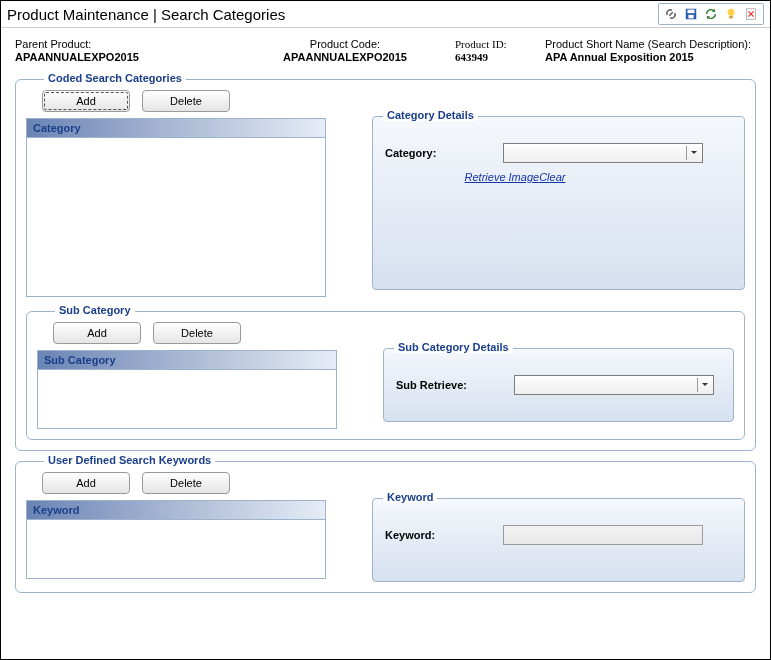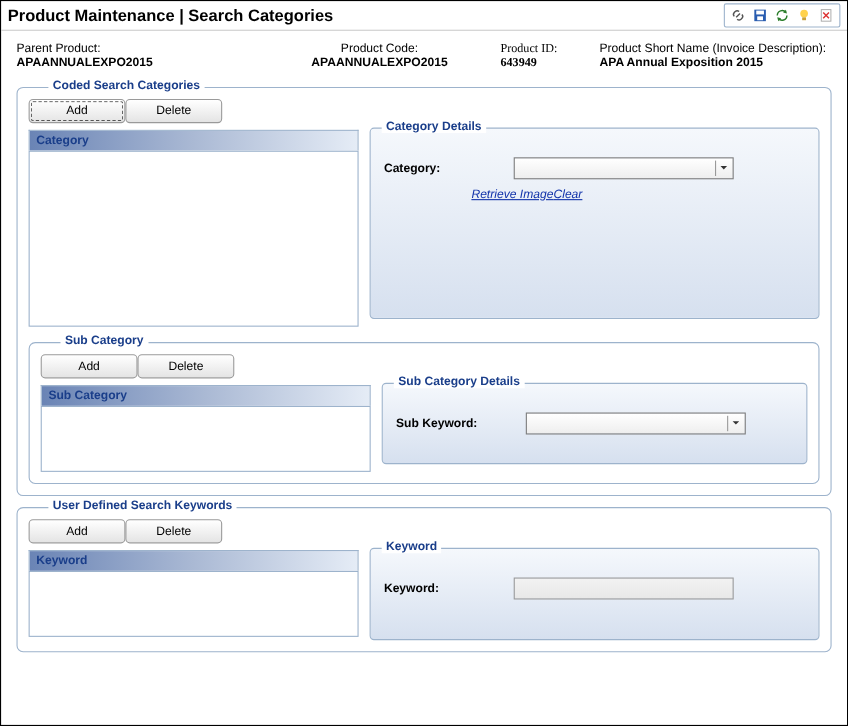--- a/index.html
+++ b/index.html
@@ -1,52 +1,52 @@
 <!DOCTYPE html>
 <html><head>
 <meta charset="utf-8">
 <style>
   * { box-sizing: border-box; }
   body { margin:0; font-family: Arial, Helvetica, sans-serif; font-size:12px; color:#000; background:#fff; }
   .window { width:771px; height:660px; border:1px solid #000; position:relative; background:#fff; }
   .titlebar { display:flex; align-items:center; justify-content:space-between; padding:2px 6px; border-bottom:1px solid #ccc; }
-  .titlebar-left { font-size:15px; font-weight:bold; }
+  .titlebar-left { font-size:15px; font-weight:normal; }
   .titlebar-icons { display:flex; gap:4px; border:1px solid #9db3cc; padding:2px 4px; border-radius:2px; background:#fff; }
   .ticon { width:16px; height:16px; display:flex; align-items:center; justify-content:center; cursor:pointer; }
   .ticon svg { width:14px; height:14px; }
   .info-row { display:flex; gap:0; padding:10px 14px 6px 14px; font-size:11px; }
   .info-col { display:flex; flex-direction:column; }
   .info-col .label { margin-bottom:1px; }
   .info-col .value { font-weight:bold; }
   .col1 { width:220px; }
   .col2 { width:220px;align-items:center; }
   .col3 { width:90px;font-family:Liberation Serif, serif; }
   .col4 { flex:1; }
 
   .fieldset { border:1px solid #9db3cc; border-radius:6px; margin:10px 14px; position:relative; padding:10px 10px 10px 10px; background:#fff; }
   .fieldset > .legend { position:absolute; top:-8px; left:28px; background:#fff; padding:0 4px; color:#1a3e8a; font-weight:bold; font-size:11px; }
 
   .section-body { display:flex; gap:10px; }
   .left-pane { width:300px; display:flex; flex-direction:column; }
   .right-pane { flex:1; }
 
-  .btn-row { display:flex; margin-bottom:6px; }
+  .btn-row { display:flex; gap:12px; margin-bottom:6px;margin-left:16px; }
   .btn { width:88px; height:22px; border:1px solid #9a9a9a; border-radius:4px;
          background:linear-gradient(#ffffff,#e4e4e4); font-size:11px; cursor:pointer; }
   .btn.sel { outline:1px dashed #555; outline-offset:-3px; }
 
   .list-header { background:linear-gradient(90deg,#6a84b5 0%, #aab9d4 50%, #e5ecf6 100%);
                  color:#1a3e8a; font-weight:bold; font-size:11px; padding:3px 6px; border:1px solid #9db3cc; border-bottom:none; }
   .list-body { border:1px solid #9db3cc; background:#fff; }
   .list-body.h-tall { height:160px; }
   .list-body.h-short { height:60px; }
   .list-body.h-med { height:60px; }
 
   .details { border:1px solid #9db3cc; border-radius:4px;
-             background:linear-gradient(#f5f8fc,#d6e0ef); position:relative; padding:26px 12px 12px 12px; }
+             background:linear-gradient(#f5f8fc,#d6e0ef); position:relative; padding:26px 12px 12px 12px;margin-left:36px; }
   .details .dlegend { position:absolute; top:-8px; left:10px; background:#fff; padding:0 4px; color:#1a3e8a; font-weight:bold; font-size:11px; }
   .details.h1 { height:174px; }
   .details.h2 { height:74px; margin-top:26px; }
   .details.h3 { height:84px; margin-top:26px; }
 
   .form-row { display:flex; align-items:center; gap:8px; margin-bottom:8px;font-weight:bold; }
   .form-label { width:110px; font-size:11px; }
   .select { flex:1; max-width:200px; height:20px; border:1px solid #7d7d7d; background:linear-gradient(#fff,#eee); display:flex; align-items:center; justify-content:flex-end; padding:0 2px; cursor:pointer; }
   .select .arrow { width:14px; height:14px; border-left:1px solid #999; display:flex; align-items:center; justify-content:center; }
   .textbox { flex:1; max-width:200px; height:20px; border:1px solid #9a9a9a; background:linear-gradient(#f2f2f2,#e8e8e8); }
@@ -107,21 +107,21 @@
     </div>
     <div class="info-col col2">
       <div class="label">Product Code:</div>
       <div class="value">APAANNUALEXPO2015</div>
     </div>
     <div class="info-col col3">
       <div class="label">Product ID:</div>
       <div class="value">643949</div>
     </div>
     <div class="info-col col4">
-      <div class="label">Product Short Name (Invoice Description):</div>
+      <div class="label">Product Short Name (Search Description):</div>
       <div class="value">APA Annual Exposition 2015</div>
     </div>
   </div>
 
   <div class="fieldset">
     <div class="legend">Coded Search Categories</div>
     <div class="stack">
       <div class="section-body">
         <div class="left-pane">
           <div class="btn-row">
@@ -160,21 +160,21 @@
               <button class="btn">Add</button>
               <button class="btn">Delete</button>
             </div>
             <div class="list-header">Sub Category</div>
             <div class="list-body h-short"></div>
           </div>
           <div class="right-pane">
             <div class="details h2">
               <div class="dlegend">Sub Category Details</div>
               <div class="form-row">
-                <div class="form-label">Sub Keyword:</div>
+                <div class="form-label">Sub Retrieve:</div>
                 <div class="select">
                   <div class="arrow">
                     <svg width="8" height="8" viewBox="0 0 8 8">
                         <path d="M1 2l3 3 3-3z" fill="#333"></path>
                       </svg>
                   </div>
                 </div>
               </div>
             </div>
           </div>

